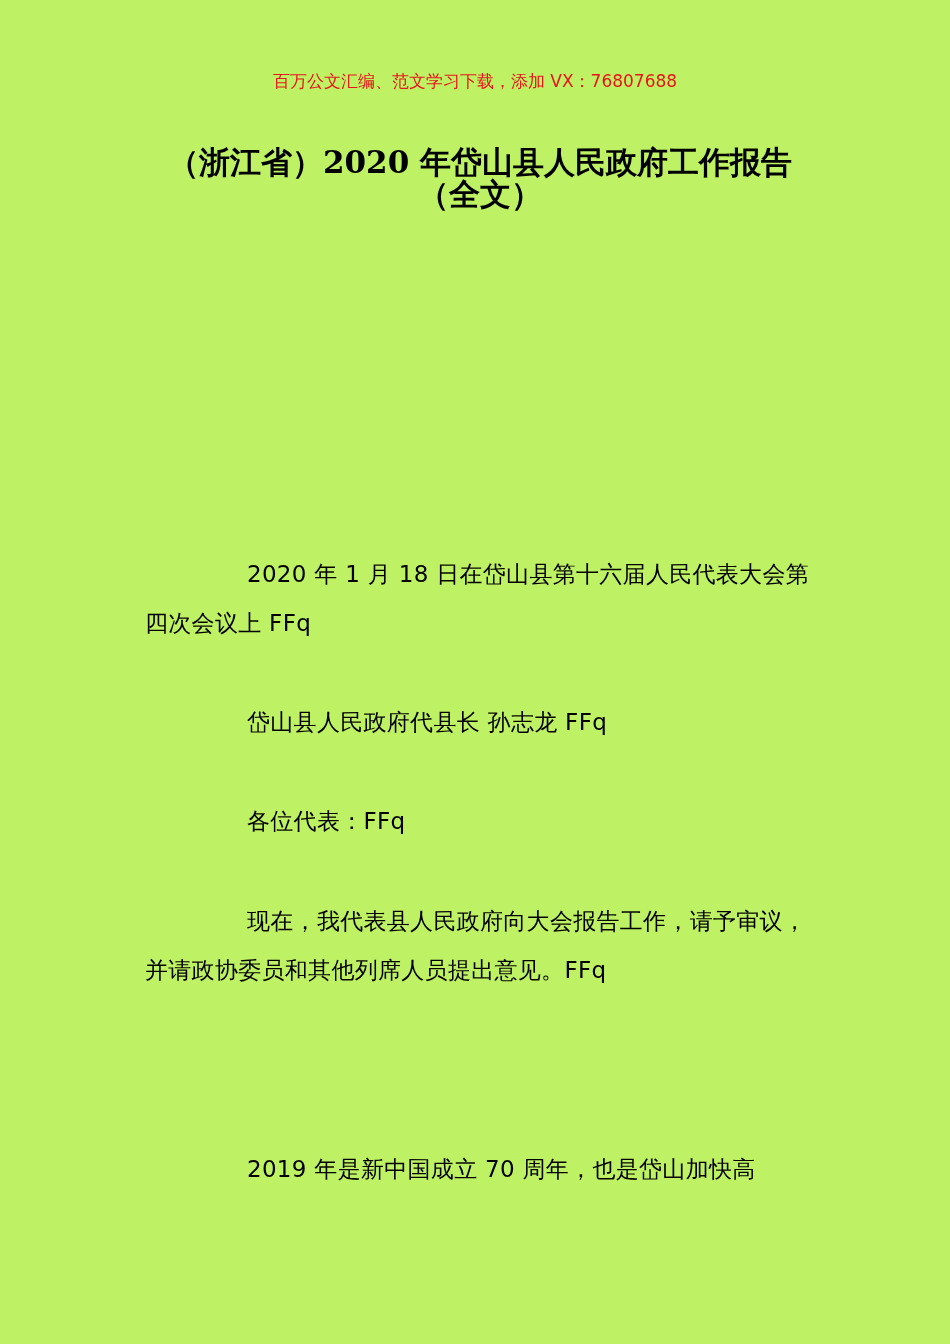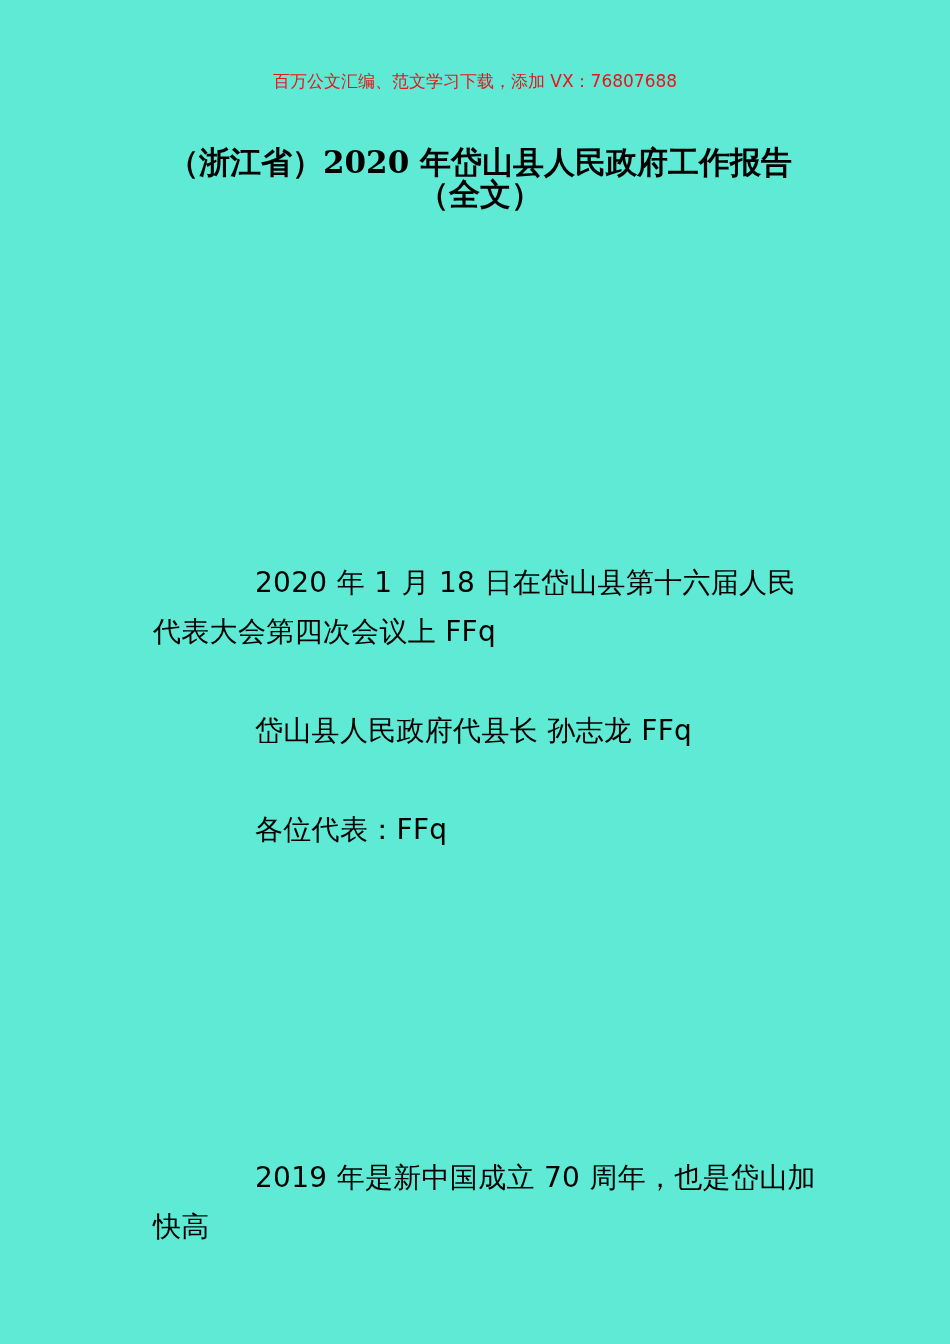--- a/index.html
+++ b/index.html
@@ -12,21 +12,21 @@
       height: 1344px;
       position: relative;
       overflow: hidden;
       font-family: "DejaVu Sans", "Liberation Sans", sans-serif;
       color: #000000;
     }
     .page {
       position: absolute;
       left: 0; top: 0;
       width: 950px; height: 1344px;
-      background: #5eead4;
+      background: #bef264;
     }
     .watermark {
       position: absolute;
       top: 68px;
       left: 0;
       width: 950px;
       text-align: center;
       font-size: 17px;
       line-height: 26px;
       color: #e8141b;
@@ -40,38 +40,39 @@
       text-align: center;
       font-size: 31px;
       font-weight: bold;
       line-height: 32px;
       font-family: "DejaVu Serif", "Liberation Serif", serif;
     }
     .para {
       position: absolute;
       left: 145px;
       width: 665px;
-      font-size: 28px;
+      font-size: 23px;
       line-height: 49px;
       text-indent: 102px;
       letter-spacing: 0.3px;
-      margin: 8px;
+      margin: 0;
     }
     .p1 { top: 550px; }
     .p2 { top: 698px; }
     .p3 { top: 797px; }
     .p4 { top: 897px; }
     .p5 { top: 1045px; }
     .p6 { top: 1145px; }
   </style>
 </head>
 <body>
 
 <div class="page">
   <div class="watermark">百万公文汇编、范文学习下载，添加 VX：76807688</div>
 
   <div class="title">（浙江省）2020 年岱山县人民政府工作报告（全文）</div>
 
   <p class="para p1">2020 年 1 月 18 日在岱山县第十六届人民代表大会第四次会议上 FFq</p>
   <p class="para p3">各位代表：FFq</p>
   <p class="para p2">岱山县人民政府代县长 孙志龙 FFq</p>
+  <p class="para p4">现在，我代表县人民政府向大会报告工作，请予审议，并请政协委员和其他列席人员提出意见。FFq</p>
   <p class="para p6">2019 年是新中国成立 70 周年，也是岱山加快高</p>
 </div>
 
 </body></html>

